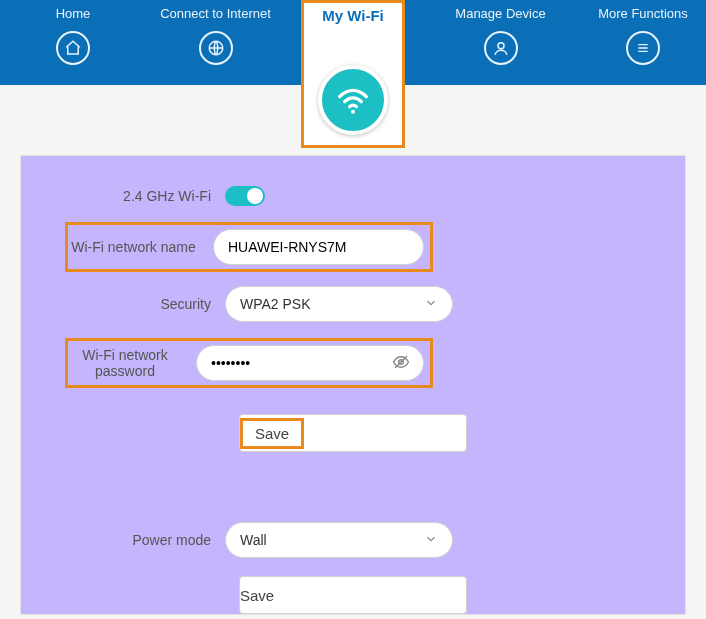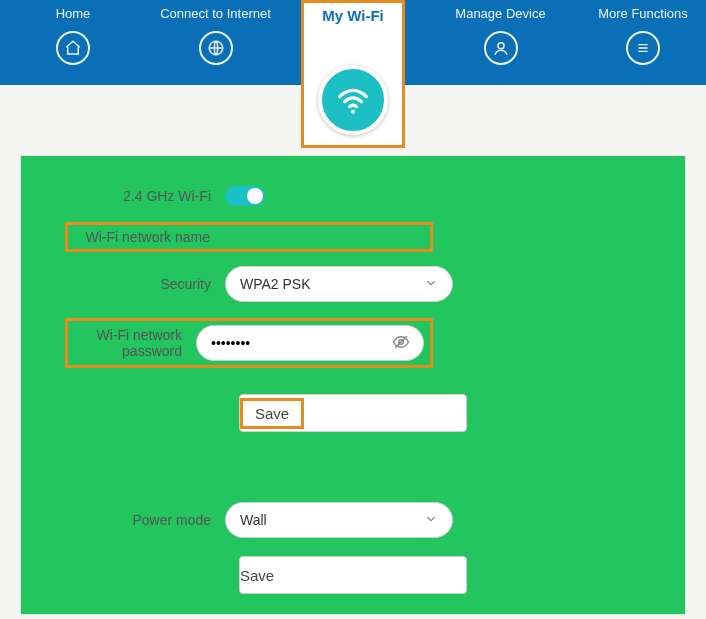--- a/index.html
+++ b/index.html
@@ -53,21 +53,21 @@
   }
   .center-tab .label { color:#0b6fb8; font-size:15px; font-weight:600; margin-bottom:6px;}
   .center-tab .big-circle{
     width:70px; height:70px; border-radius:50%;
     background:#1bbfc4; border:4px solid #fff;
     box-shadow:0 1px 4px rgba(0,0,0,.25);
     display:flex; align-items:center; justify-content:center;
   }
   .panel {
     margin: 70px 20px 0 20px;
-    background:#22c55e;
+    background:#c4b5fd;
     border:1px solid #e3e3e0;
     border-radius:2px;
     padding: 30px 0 40px 0;
     height: 460px;
   }
   .row {
     display:flex; align-items:center;
     margin: 0 0 16px 0;
   }
   .row .lbl {
@@ -93,21 +93,21 @@
   }
   .field input{ border:none; outline:none; flex:1; font-size:14px; background:transparent;}
   .field .chev { margin-left:auto; color:#888;}
   .hl-row {
     border: 3px solid #e98a1f;
     padding: 4px 6px 4px 0;
     margin-left: 44px; margin-right: 252px;
     display:flex; align-items:center;
     margin-bottom:14px;
   }
-  .hl-row .lbl{ width:156px; text-align:right; padding-right:14px; font-size:14px;}
+  .hl-row .lbl{ width:156px; text-align:center; padding-right:14px; font-size:14px;}
   .hl-row .ctrl{ flex:1; max-width:228px;}
   .btn {
     width:228px; height:38px;
     border:1px solid #d0d0cd; border-radius:4px;
     background:#fff; font-size:15px; color:#444;
     cursor:pointer; display:flex; align-items:center; justify-content:flex-start;
   }
   .btn-wrap{display:flex; margin-left:218px; margin-top:26px;}
   .btn .hl-txt{
     border:3px solid #e98a1f; padding:4px 12px;
@@ -176,20 +176,25 @@
     <div class="lbl">2.4 GHz Wi-Fi</div>
     <div class="ctrl">
       <div class="toggle">
           <div class="knob"></div>
         </div>
     </div>
   </div>
 
   <div class="hl-row">
     <div class="lbl">Wi-Fi network name</div>
+    <div class="ctrl">
+      <div class="field">
+        <input type="text" value="HUAWEI-RNYS7M" style="">
+      </div>
+    </div>
   </div>
 
   <div class="row">
     <div class="lbl">Security</div>
     <div class="ctrl">
       <div class="field">
         <span>WPA2 PSK</span>
         <span class="chev">
           <svg width="14" height="14" viewBox="0 0 24 24" fill="none" stroke="#888" stroke-width="2">
               <path d="M6 9l6 6 6-6"></path>

